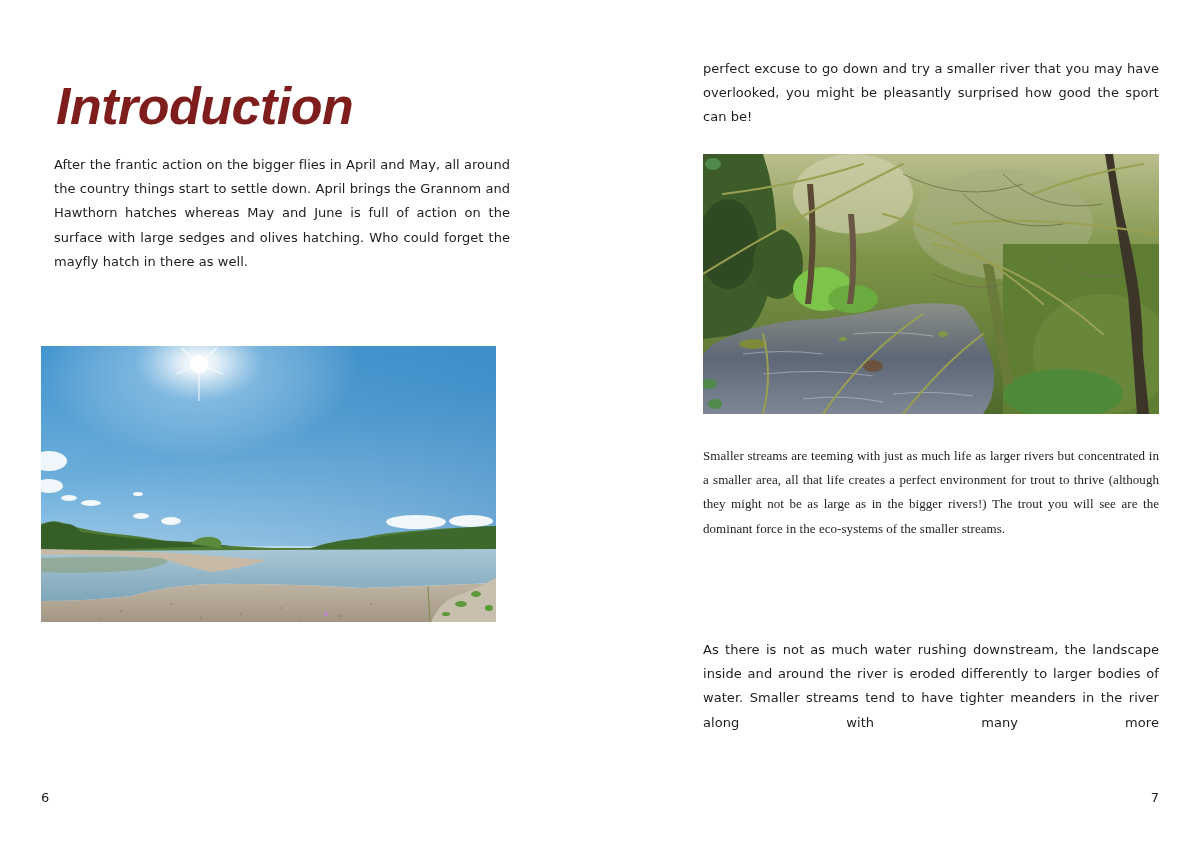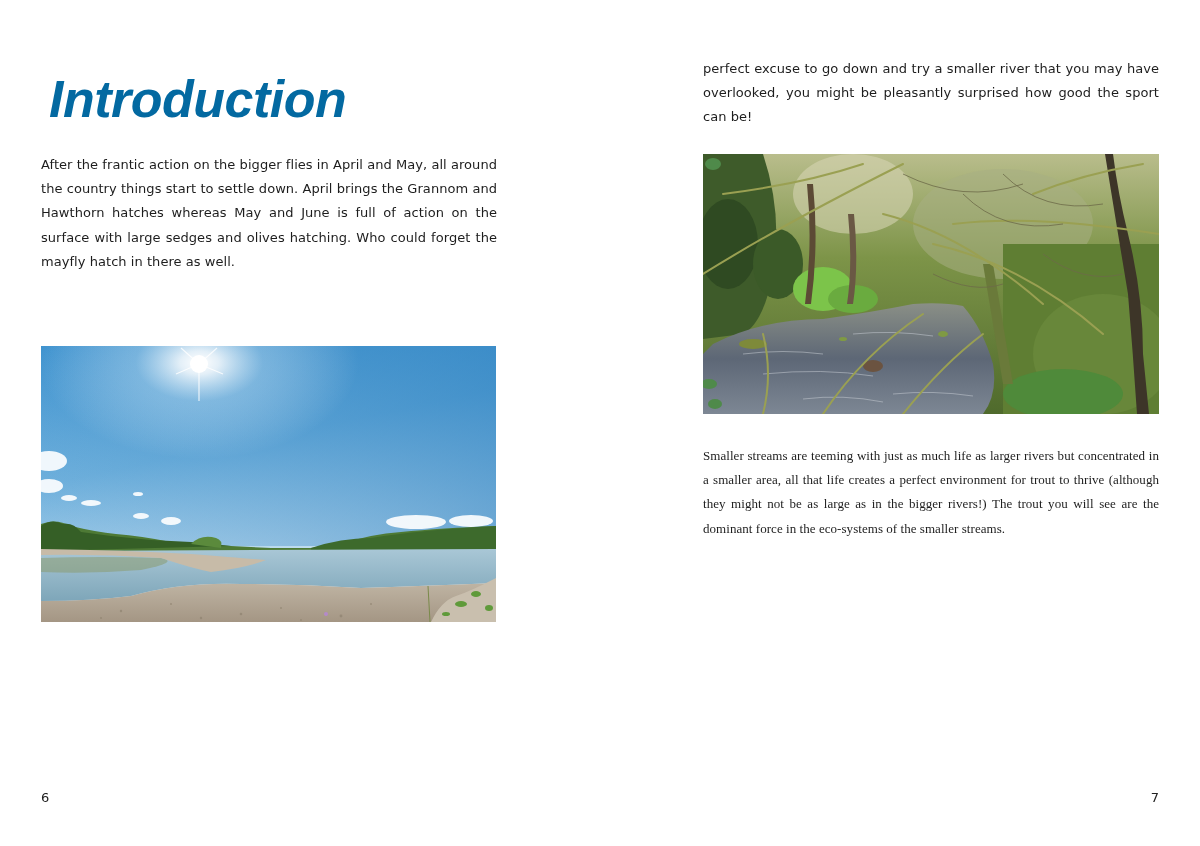--- a/index.html
+++ b/index.html
@@ -21,47 +21,47 @@
       width: 600px;
       height: 846px;
     }
     .page-left { left: 0; }
     .page-right { left: 600px; }
 
     .heading {
       position: absolute;
       left: 40px;
       top: 58px;
-      margin: 9px;
+      margin: 16px;
       font-family: "Liberation Sans", sans-serif;
       font-weight: bold;
       font-style: italic;
       font-size: 52px;
       line-height: 64px;
       letter-spacing: -0.5px;
-      color: #0369a1;
+      color: #7f1d1d;
       text-align: right;
     }
 
     .para {
       position: absolute;
       margin: 0;
       width: 456px;
       font-family: "DejaVu Sans", sans-serif;
       font-size: 13px;
       line-height: 24.2px;
       text-align: justify;
       text-align-last: left;
       letter-spacing: 0.05px;
       color: #1d1d1d;
       font-weight: normal;
     }
     .para.justify-last { text-align-last: justify; }
 
-    .left-p1 { left: 41px; top: 153px; }
+    .left-p1 { left: 54px; top: 153px; }
     .left-p2 { left: 41px; top: 638px; }
     .right-p0 { left: 103px; top: 57px; }
     .right-p1 { left: 103px; top: 444px; font-family: Liberation Serif, serif; }
     .right-p2 { left: 103px; top: 638px; }
 
     .photo {
       position: absolute;
       overflow: hidden;
       display: block;
     }
@@ -254,15 +254,16 @@
       <g fill="#4f8a4a">
         <ellipse cx="6" cy="230" rx="8" ry="5"></ellipse>
         <ellipse cx="12" cy="250" rx="7" ry="5"></ellipse>
         <ellipse cx="10" cy="10" rx="8" ry="6"></ellipse>
       </g>
     </svg>
   </div>
 
   <p class="para right-p1">Smaller streams are teeming with just as much life as larger rivers but concentrated in a smaller area, all that life creates a perfect environment for trout to thrive (although they might not be as large as in the bigger rivers!) The trout you will see are the dominant force in the eco-systems of the smaller streams.</p>
 
+  <p class="para right-p2 justify-last">As there is not as much water rushing downstream, the landscape inside and around the river is eroded differently to larger bodies of water. Smaller streams tend to have tighter meanders in the river along with many more</p>
 
   <div class="page-number right">7</div>
 </div>
 
 </body></html>

